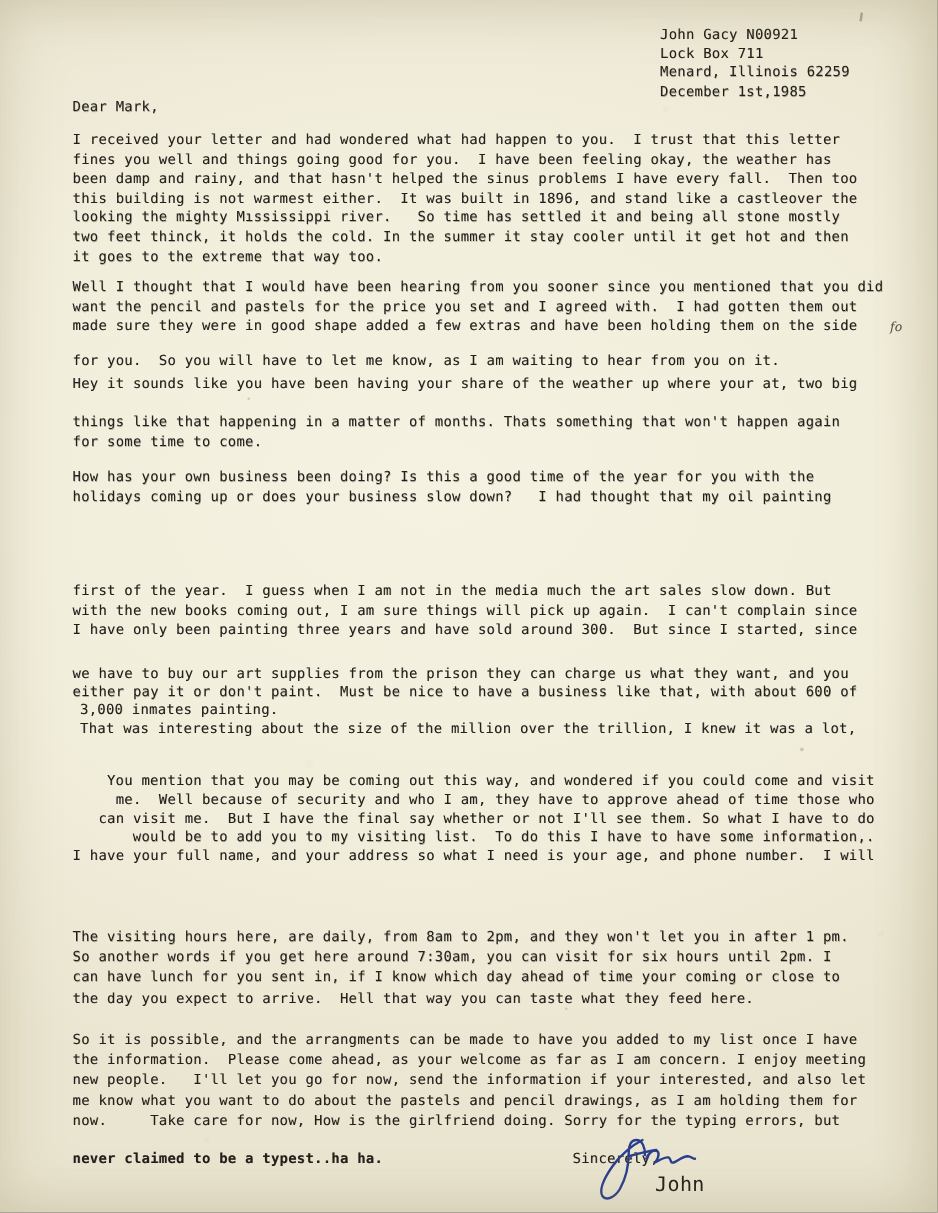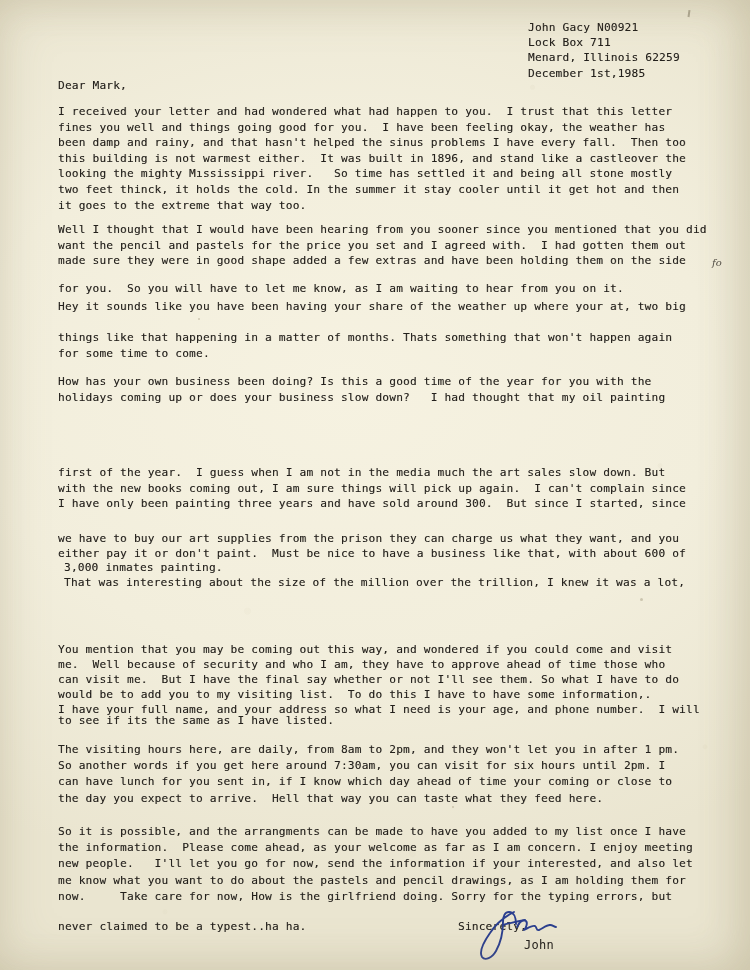--- a/index.html
+++ b/index.html
@@ -74,26 +74,26 @@
   .p2   { left: 58px; top: 222px;  line-height: 15.6px; }
   .p2b  { left: 58px; top: 281px; }
   .p3   { left: 58px; top: 299px;  line-height: 15.6px; }
   .p3b  { left: 58px; top: 330px;  line-height: 15.6px; }
   .p4   { left: 58px; top: 374px;  line-height: 15.6px; }
   .p4b  { left: 58px; top: 413px;  line-height: 15.6px; }
   .p5   { left: 58px; top: 465px;  line-height: 15.6px; }
   .p5b  { left: 58px; top: 532px;  line-height: 14.6px; }
   .p6   { left: 64px; top: 560px; }
   .p6b  { left: 58px; top: 587px; }
-  .p7   { left: 58px; top: 642px;  line-height: 15.0px; }
+  .p7   { left: 58px; top: 617px;  line-height: 15.0px; text-align: right; }
   .p7b  { left: 58px; top: 676px;  line-height: 14.0px; }
   .p7c  { left: 58px; top: 713px; }
   .p8   { left: 58px; top: 742px;  line-height: 16.2px; }
   .p9   { left: 58px; top: 824px;  line-height: 16.2px; }
-  .p9b  { left: 58px; top: 919px; }
+  .p9b  { left: 58px; top: 919px; font-weight: bold; }
 
   .marginmark {
     position: absolute;
     left: 712px;
     top: 257px;
     font-family: "DejaVu Serif", "Liberation Serif", serif;
     font-style: italic;
     font-size: 10px;
     color: #2a2622;
     opacity: 0.82;
@@ -107,21 +107,21 @@
     top: 906px;
     width: 120px;
     height: 58px;
   }
   .signature svg { display: block; overflow: visible; }
 
   .signame {
     position: absolute;
     left: 524px;
     top: 938px;
-    font-size: 12px;
+    font-size: 16px;
     letter-spacing: 0.02em;
     color: #23201c;
     white-space: pre;
   }
 
   .speck {
     position: absolute;
     pointer-events: none;
     background: rgba(120,106,76,0.30);
     border-radius: 50%;
@@ -187,21 +187,20 @@
 That was interesting about the size of the million over the trillion, I knew it was a lot,</div>
 
 
     <div class="tw p7">You mention that you may be coming out this way, and wondered if you could come and visit
 me.  Well because of security and who I am, they have to approve ahead of time those who
 can visit me.  But I have the final say whether or not I'll see them. So what I have to do
 would be to add you to my visiting list.  To do this I have to have some information,.
 I have your full name, and your address so what I need is your age, and phone number.  I will</div>
 
 
-    <div class="tw p7c">to see if its the same as I have listed.</div>
 
     <div class="tw p8">The visiting hours here, are daily, from 8am to 2pm, and they won't let you in after 1 pm.
 So another words if you get here around 7:30am, you can visit for six hours until 2pm. I
 can have lunch for you sent in, if I know which day ahead of time your coming or close to
 the day you expect to arrive.  Hell that way you can taste what they feed here.</div>
 
     <div class="tw p9">So it is possible, and the arrangments can be made to have you added to my list once I have
 the information.  Please come ahead, as your welcome as far as I am concern. I enjoy meeting
 new people.   I'll let you go for now, send the information if your interested, and also let
 me know what you want to do about the pastels and pencil drawings, as I am holding them for

